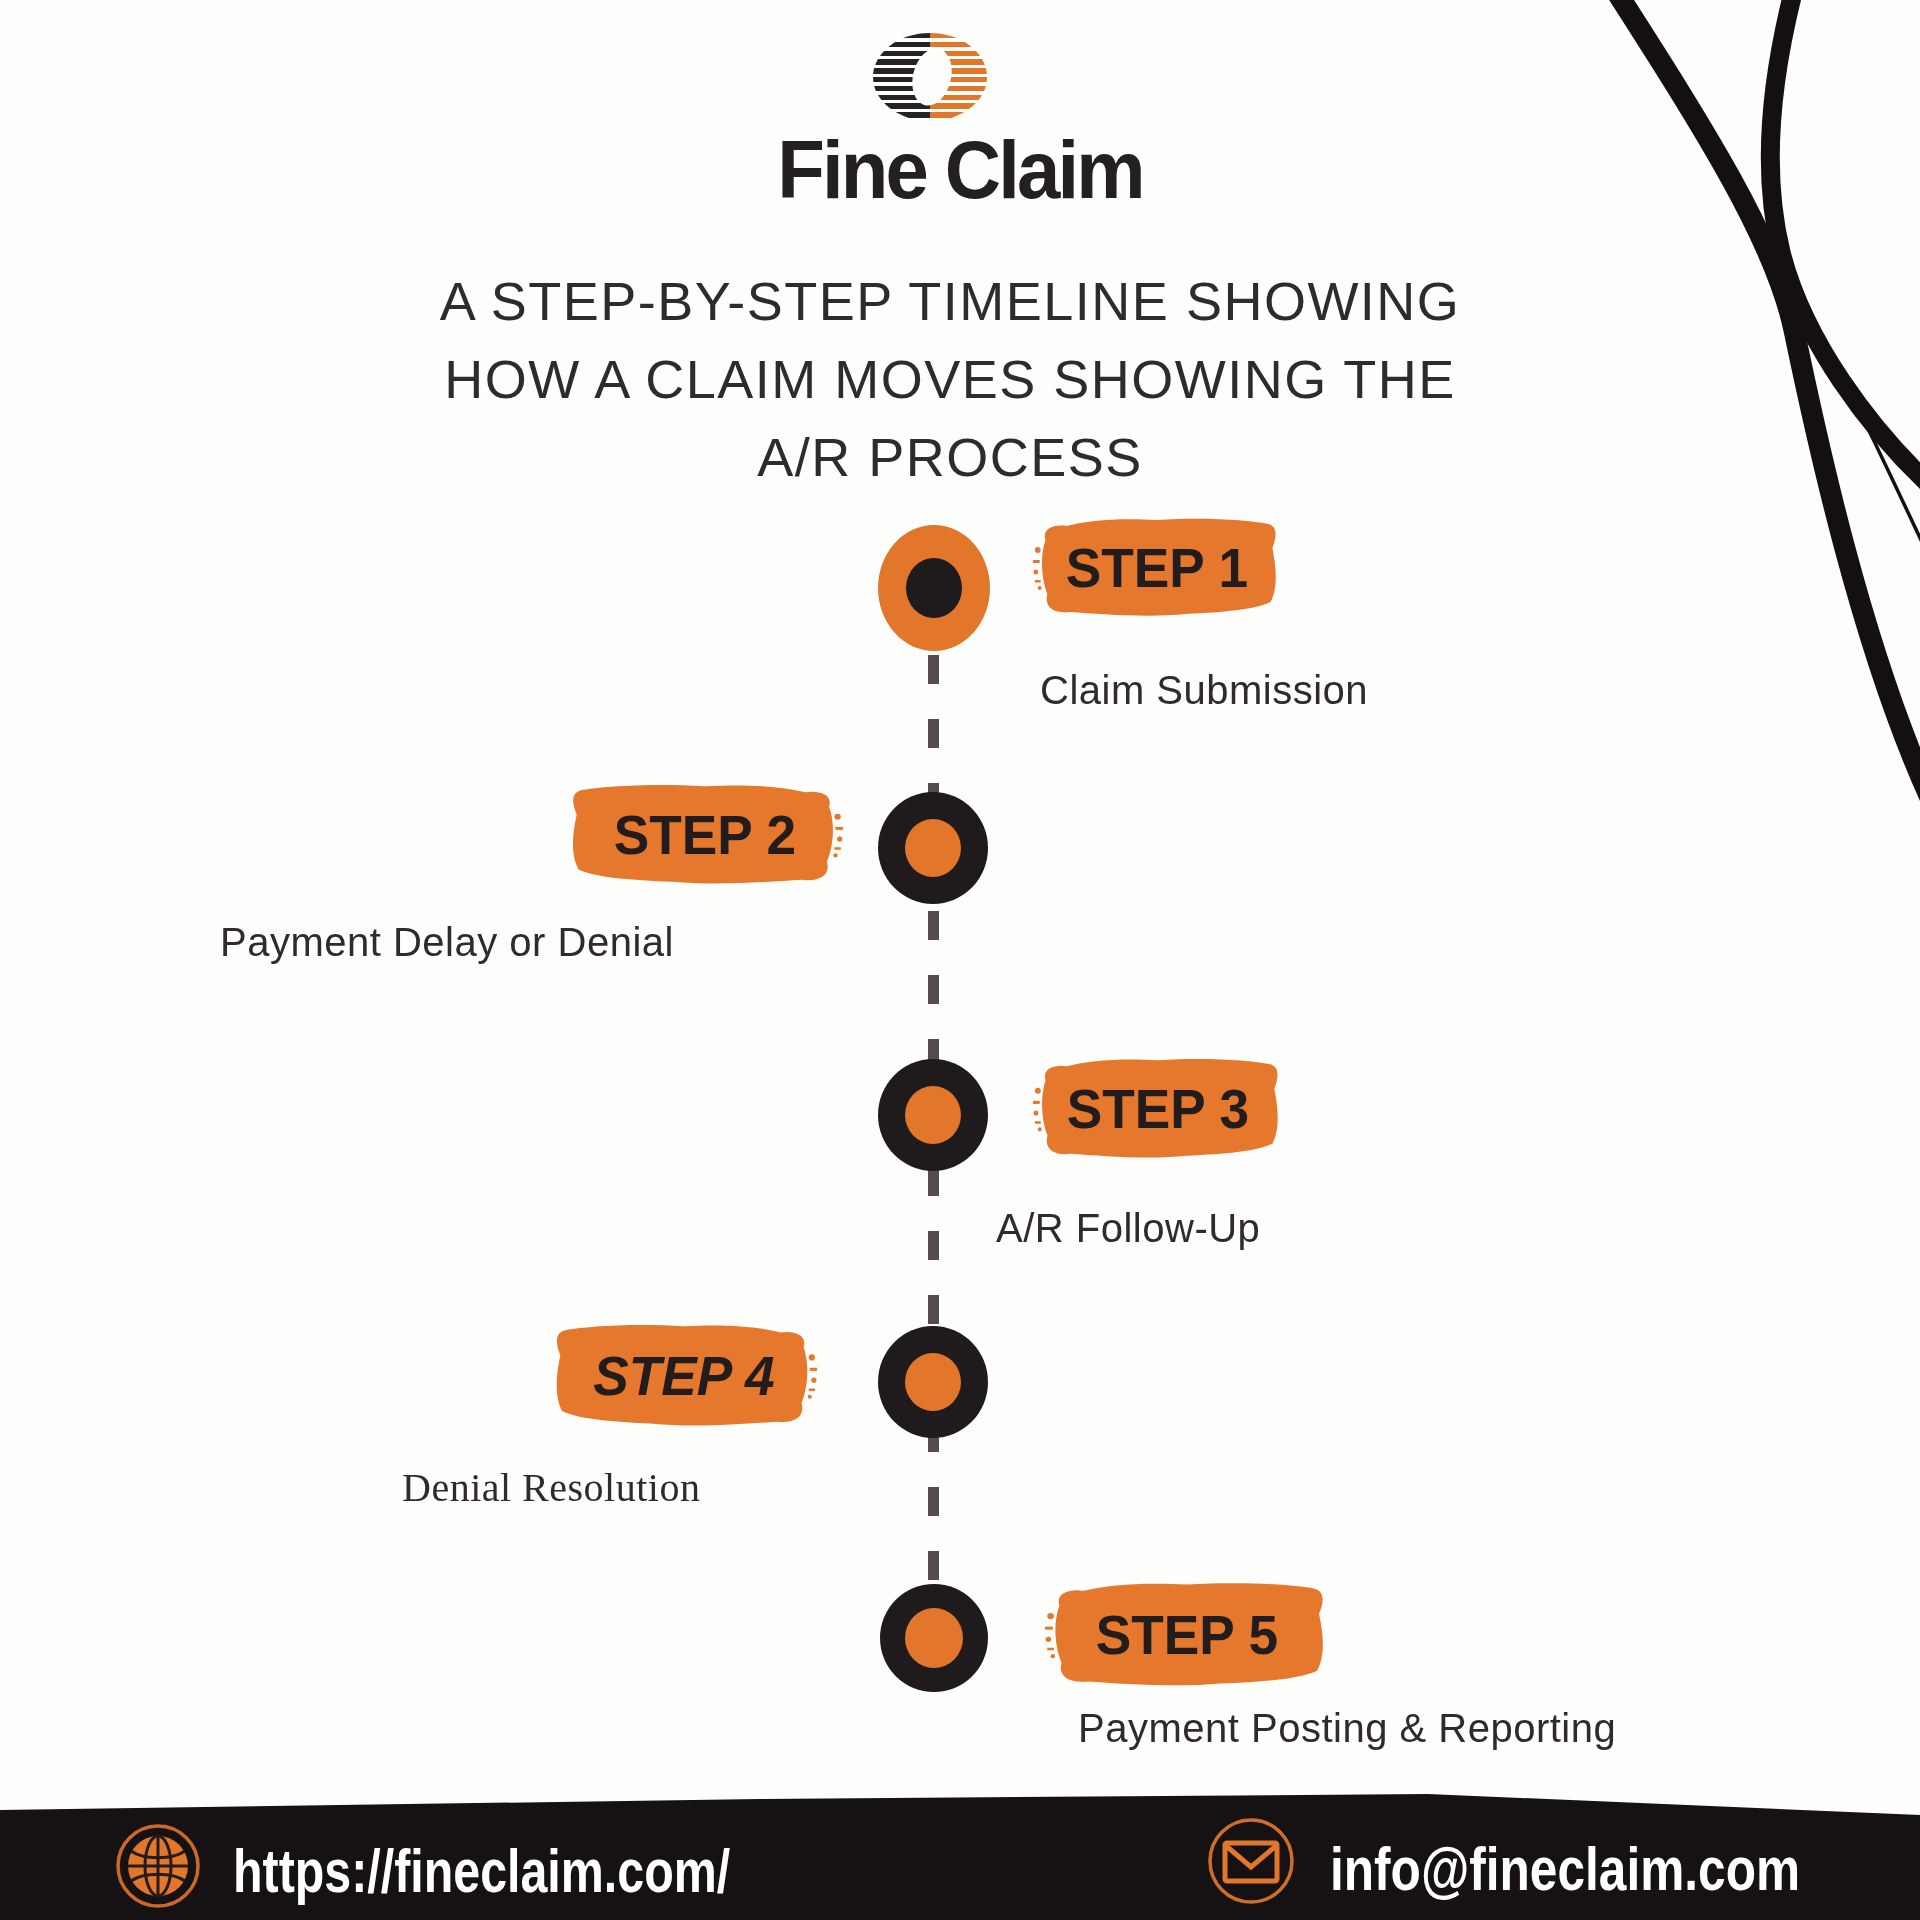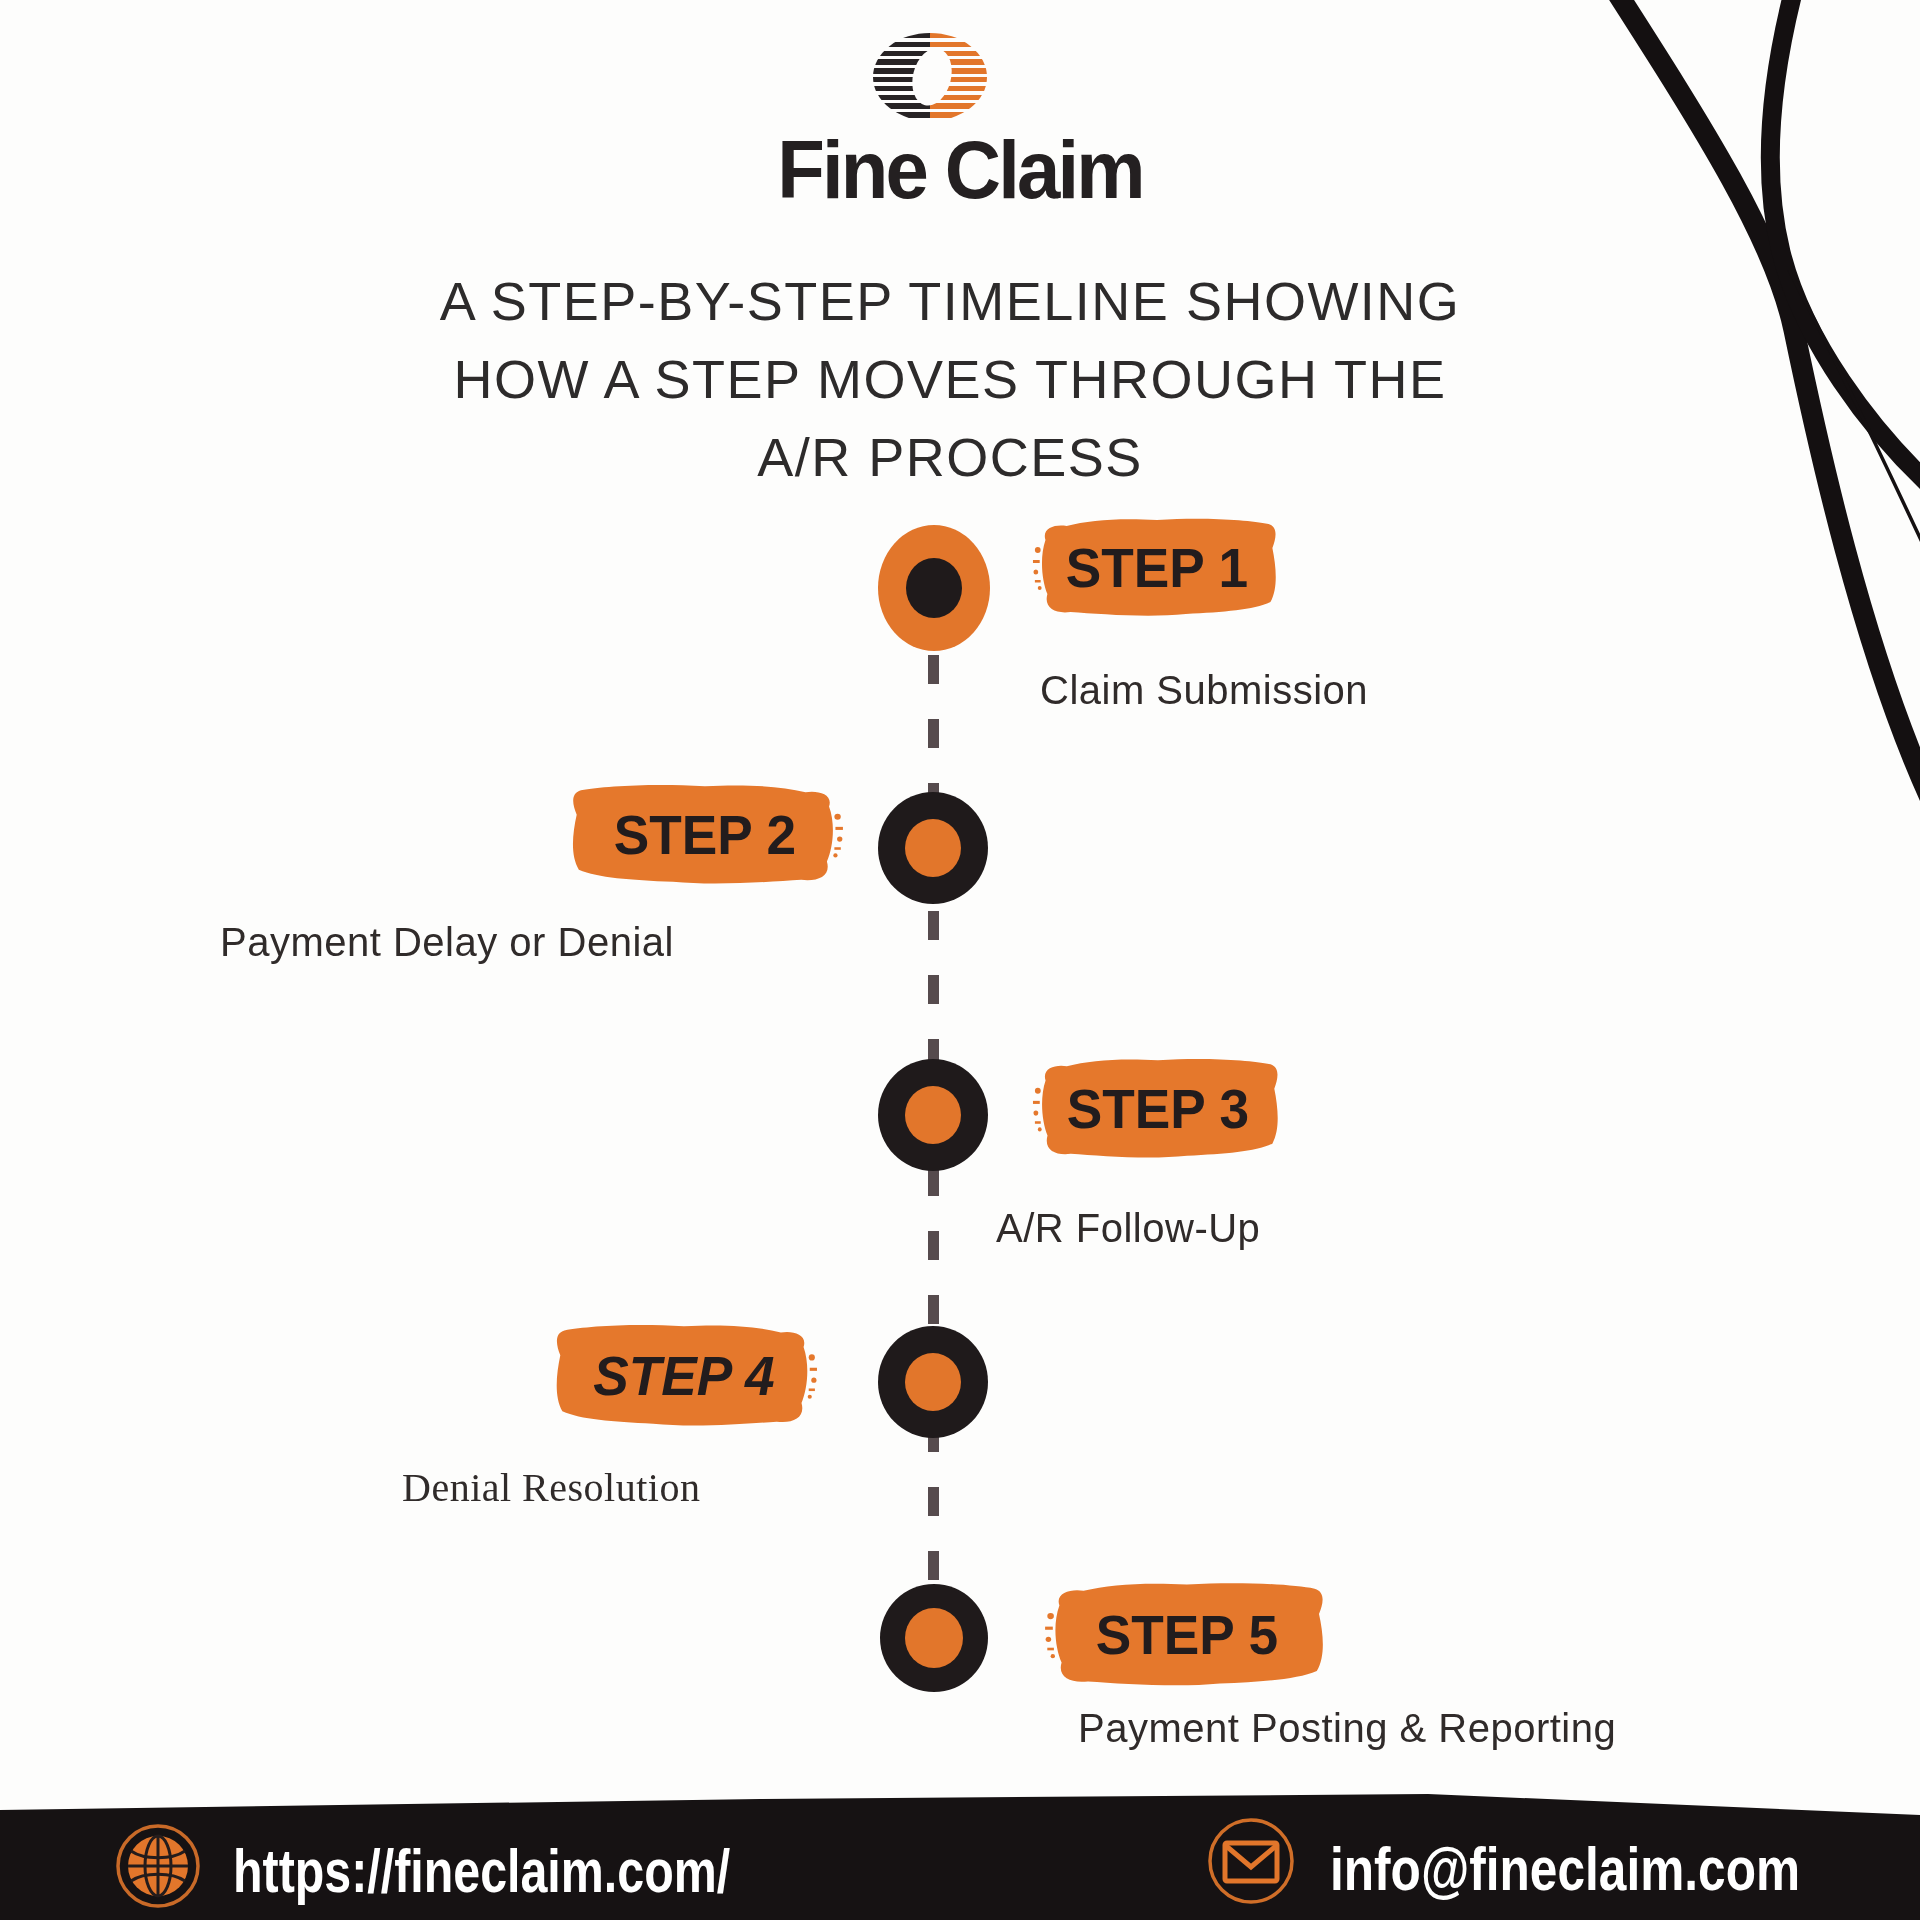--- a/index.html
+++ b/index.html
@@ -119,21 +119,21 @@
   <svg class="curves" viewBox="0 0 1920 1920">
     <path d="M 1612 -15 C 1705 130, 1775 240, 1794 330 C 1816 436, 1862 650, 1932 802" fill="none" stroke="#141011" stroke-width="21"></path>
     <path d="M 1795 -15 C 1769 85, 1762 175, 1781 252 C 1803 340, 1870 430, 1934 489" fill="none" stroke="#141011" stroke-width="19"></path>
     <path d="M 1789 270 C 1852 392, 1908 512, 1934 568" fill="none" stroke="#141011" stroke-width="3.5"></path>
   </svg>
 
   <div class="logo-mark"></div>
   <div class="brand">Fine Claim</div>
   <div class="subtitle">
     <div>A STEP-BY-STEP TIMELINE SHOWING</div>
-    <div>HOW A STEP MOVES THROUGH THE</div>
+    <div>HOW A CLAIM MOVES SHOWING THE</div>
     <div>A/R PROCESS</div>
   </div>
 
   <div class="tl-line"></div>
   <div class="node n1"></div>
   <div class="node n2"></div>
   <div class="node n3"></div>
   <div class="node n4"></div>
   <div class="node n5"></div>
 

